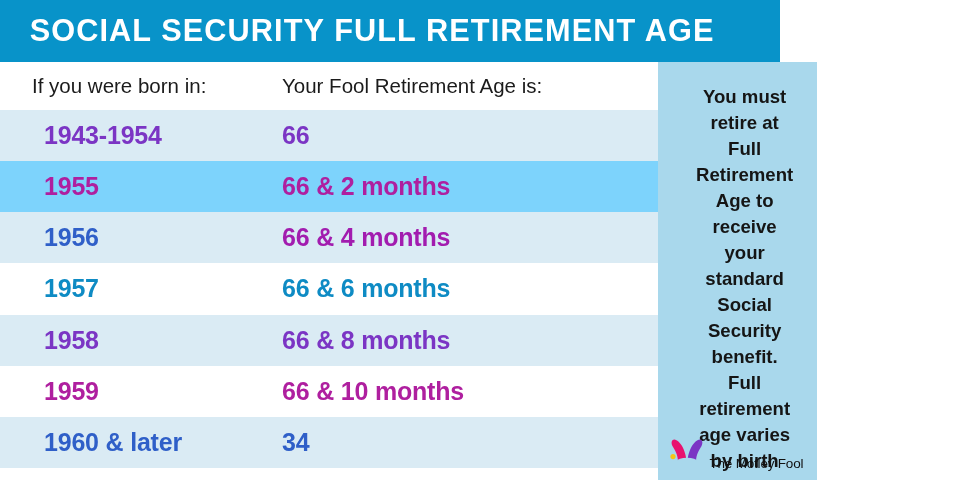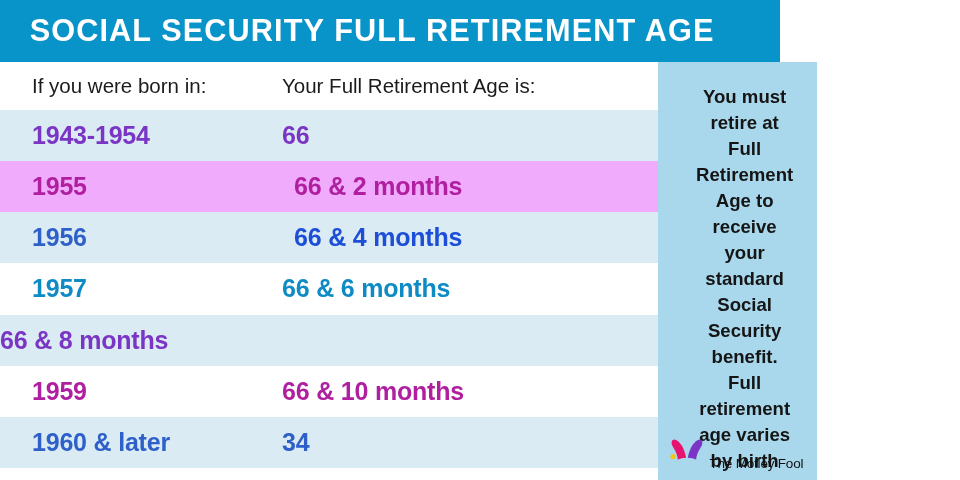--- a/index.html
+++ b/index.html
@@ -84,21 +84,21 @@
   }
   .data-row.striped { background: #DAEBF4; }
 
   .cell {
     font-size: 25px;
     font-weight: bold;
     font-family: "Liberation Sans", sans-serif;
     white-space: nowrap;
     letter-spacing: -0.2px;
   }
-  .cell.birth { width: 282px; flex: 0 0 282px; padding-left: 32px; }
+  .cell.birth { width: 282px; flex: 0 0 282px; padding-left: 44px; }
   .cell.fra   { flex: 1 1 auto; }
 
   .table-footer-pad { flex: 0 0 12px; background: #ffffff; }
 
   
   .sidebar {
     flex: 1 1 auto;
     background: #A9D8EC;
     position: relative;
     padding: 22px 22px 0 36px;
@@ -146,44 +146,45 @@
   <div class="header-bar" style="background: rgb(8, 147, 201);">
     <div class="header-title" style="color: rgb(255, 255, 255);">SOCIAL SECURITY FULL RETIREMENT AGE</div>
   </div>
 
   <div class="body-wrap">
 
     <div class="table-panel">
 
       <div class="table-header-row">
         <div class="th col-birth">If you were born in:</div>
-        <div class="th col-fra">Your Full Retirement Age is:</div>
+        <div class="th col-fra">Your Fool Retirement Age is:</div>
       </div>
 
       <div class="data-row striped" style="background: rgb(218, 235, 244);">
         <div class="cell birth" style="color: rgb(123, 53, 196);">1943-1954</div>
         <div class="cell fra" style="color: rgb(123, 53, 196);">66</div>
       </div>
 
-      <div class="data-row" style="background: #f0abfc; gap: 12px;">
+      <div class="data-row" style="background: #7dd3fc;">
         <div class="cell birth" style="color: rgb(175, 31, 159);">1955</div>
         <div class="cell fra" style="color: rgb(175, 31, 159);">66 &amp; 2 months</div>
       </div>
 
       <div class="data-row striped" style="background: rgb(218, 235, 244);">
         <div class="cell birth" style="color: rgb(47, 95, 200);">1956</div>
-        <div class="cell fra" style="color: #1d4ed8; margin-left: 12px;">66 &amp; 4 months</div>
+        <div class="cell fra" style="color: #a21caf;">66 &amp; 4 months</div>
       </div>
 
       <div class="data-row" style="background: rgb(255, 255, 255);">
         <div class="cell birth" style="color: rgb(14, 139, 196);">1957</div>
         <div class="cell fra" style="color: rgb(14, 139, 196);">66 &amp; 6 months</div>
       </div>
 
       <div class="data-row striped" style="background: rgb(218, 235, 244);">
+        <div class="cell birth" style="color: rgb(123, 53, 196);">1958</div>
         <div class="cell fra" style="color: rgb(123, 53, 196);">66 &amp; 8 months</div>
       </div>
 
       <div class="data-row" style="background: rgb(255, 255, 255);">
         <div class="cell birth" style="color: rgb(175, 31, 159);">1959</div>
         <div class="cell fra" style="color: rgb(175, 31, 159);">66 &amp; 10 months</div>
       </div>
 
       <div class="data-row striped" style="background: rgb(218, 235, 244);">
         <div class="cell birth" style="color: rgb(47, 95, 200);">1960 &amp; later</div>

